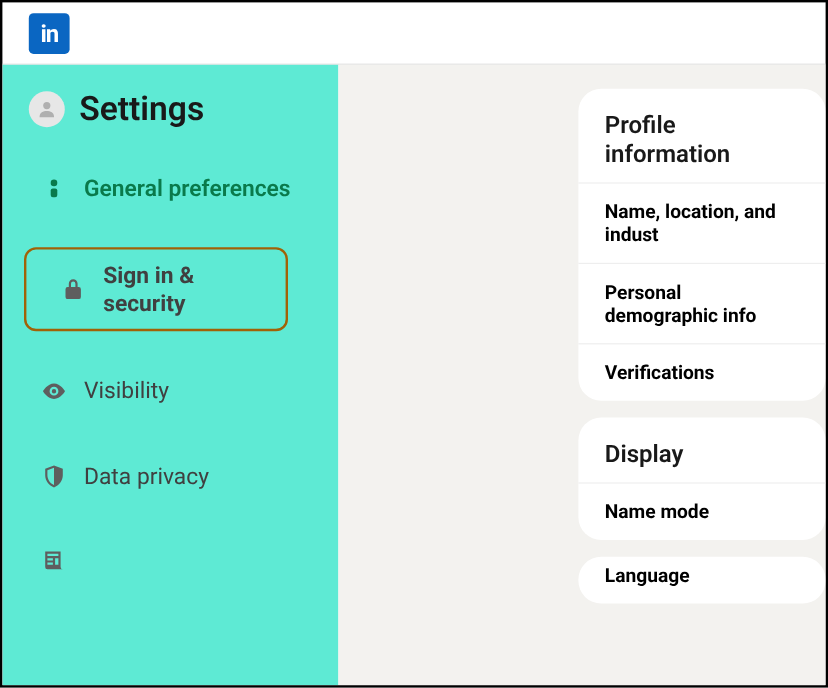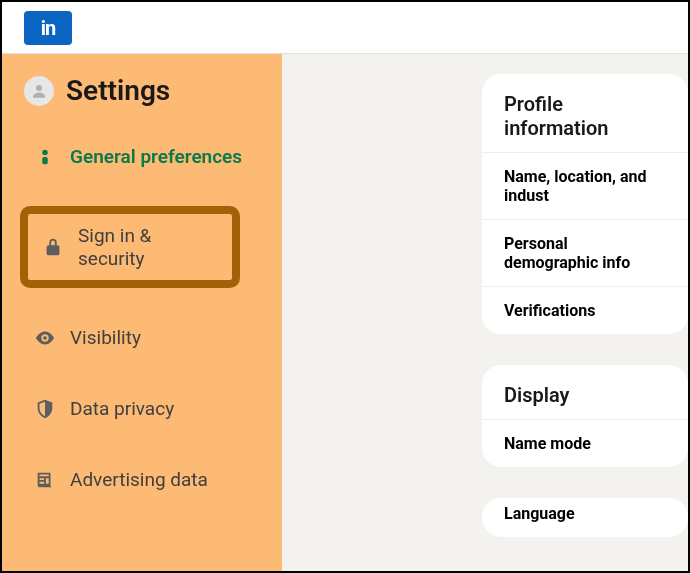--- a/index.html
+++ b/index.html
@@ -1,32 +1,32 @@
 <!DOCTYPE html>
 <html><head>
   <meta charset="utf-8">
   <style>
     * { margin: 0; padding: 0; box-sizing: border-box; }
     body { font-family: -apple-system, BlinkMacSystemFont, "Segoe UI", Roboto, Helvetica, Arial, sans-serif; background: #fff; width: 690px; height: 573px; overflow: hidden; border: 2px solid #000; }
     .header { height: 52px; display: flex; align-items: center; padding-left: 22px; border-bottom: 1px solid #e0e0e0; }
-    .logo { width: 48px; height: 34px; background: #0a66c2; border-radius: 4px; display: flex; align-items: center; justify-content: center; color: #fff; font-weight: 700; font-size: 20px; letter-spacing: -1px; }
+    .logo { width: 34px; height: 34px; background: #0a66c2; border-radius: 4px; display: flex; align-items: center; justify-content: center; color: #fff; font-weight: 700; font-size: 20px; letter-spacing: -1px; }
     .main { display: flex; height: calc(100% - 52px); }
-    .sidebar { width: 280px; padding: 20px 0 0 18px; background: #fdba74; }
+    .sidebar { width: 280px; padding: 20px 0 0 18px; background: #5eead4; }
     .settings-title-row { display: flex; align-items: center; gap: 12px; margin-bottom: 28px; padding-left: 4px; }
     .avatar { width: 30px; height: 30px; border-radius: 50%; background: #e7e7e7; display: flex; align-items: center; justify-content: center; }
     .avatar svg { width: 18px; height: 18px; fill: #b0b0b0; }
     .settings-title { font-size: 28px; font-weight: 600; color: #191919; }
     .nav-item { display: flex; align-items: center; gap: 14px; padding: 10px 14px; margin-bottom: 28px; cursor: pointer; border-radius: 8px; }
     .nav-item.active .nav-label { color: #0a7a4b; font-weight: 600; }
     .nav-item.active .nav-icon { fill: #0a7a4b; }
-    .nav-item.highlighted { border: 8px solid #a16207; border-radius: 10px; padding: 10px 14px; margin-right: 42px; }
+    .nav-item.highlighted { border: 2px solid #a16207; border-radius: 10px; padding: 10px 28px; margin-right: 42px; font-weight: bold; }
     .nav-icon { width: 22px; height: 22px; fill: #5e5e5e; flex-shrink: 0; }
     .nav-label { font-size: 19px; color: #404040; }
     .content { flex: 1; background: #f3f2ef; padding: 20px 0 0 0; overflow: hidden; }
-    .card { background: #fff; border-radius: 19px; margin-left: 0; margin-bottom: 31px; padding: 0; }
+    .card { background: #fff; border-radius: 19px; margin-left: 0; margin-bottom: 14px; padding: 0; }
     .card-title { font-size: 20px; font-weight: 600; color: #191919; padding: 18px 22px 12px 22px; }
     .card-row { padding: 14px 22px; font-size: 16px; color: #000000; border-top: 1px solid #eeeeee; cursor: pointer; font-weight: bold; }
     .card-row:first-of-type { border-top: none; padding-top: 6px; }
     .content-inner { margin-left: 200px; }
   </style>
 </head>
 <body>
 
 <div class="header">
   <div class="logo">
@@ -72,21 +72,20 @@
       <svg class="nav-icon" viewBox="0 0 24 24">
           <path d="M12 2l8 3v6c0 5-3.5 9.5-8 11-4.5-1.5-8-6-8-11V5l8-3zm0 2.2L6 6.3V11c0 3.9 2.6 7.5 6 8.9V4.2z"></path>
         </svg>
       <span class="nav-label">Data privacy</span>
     </div>
 
     <div class="nav-item">
       <svg class="nav-icon" viewBox="0 0 24 24">
           <path d="M4 4h14v14a2 2 0 0 0 2 2H6a2 2 0 0 1-2-2V4zm2 2v2h10V6H6zm0 4v2h5v-2H6zm0 4v2h5v-2H6zm7-4v6h3v-6h-3z"></path>
         </svg>
-      <span class="nav-label">Advertising data</span>
     </div>
 
   </div>
 
   <div class="content">
     <div class="content-inner">
 
       <div class="card">
         <div class="card-title">Profile information</div>
         <div class="card-row">Name, location, and indust</div>

